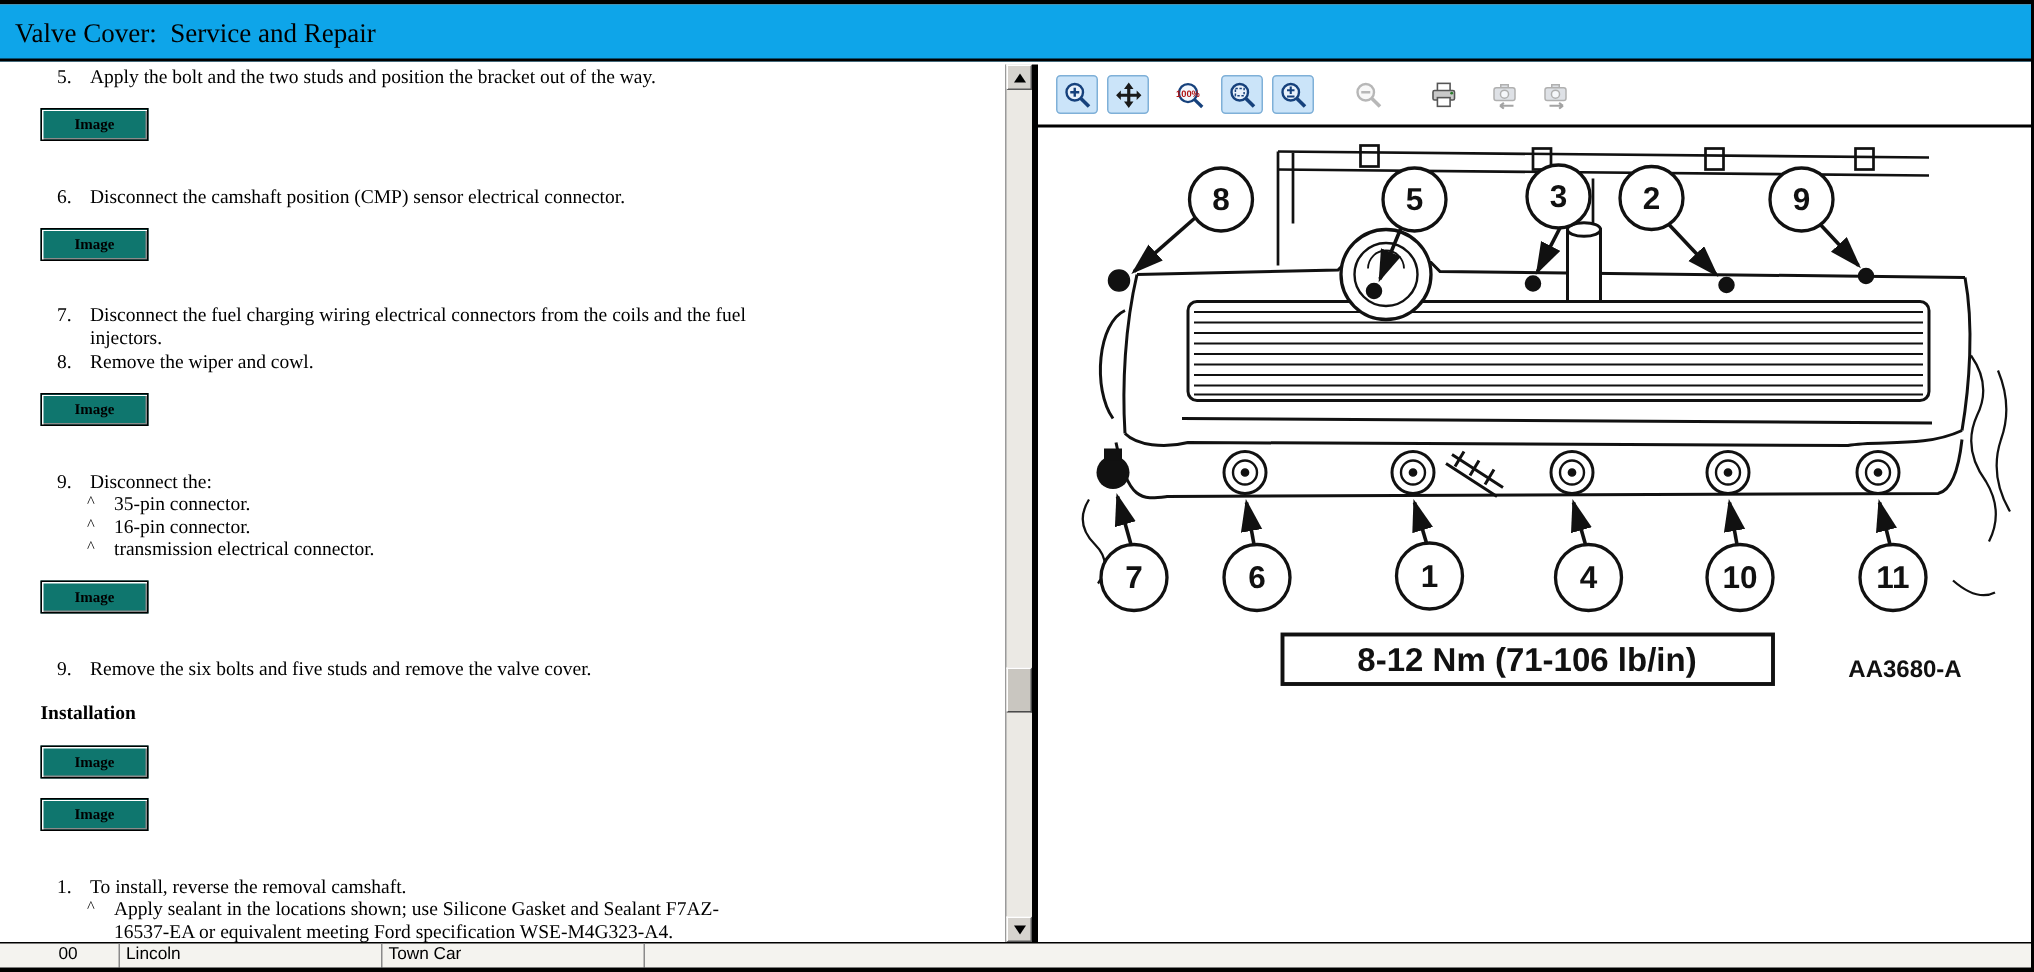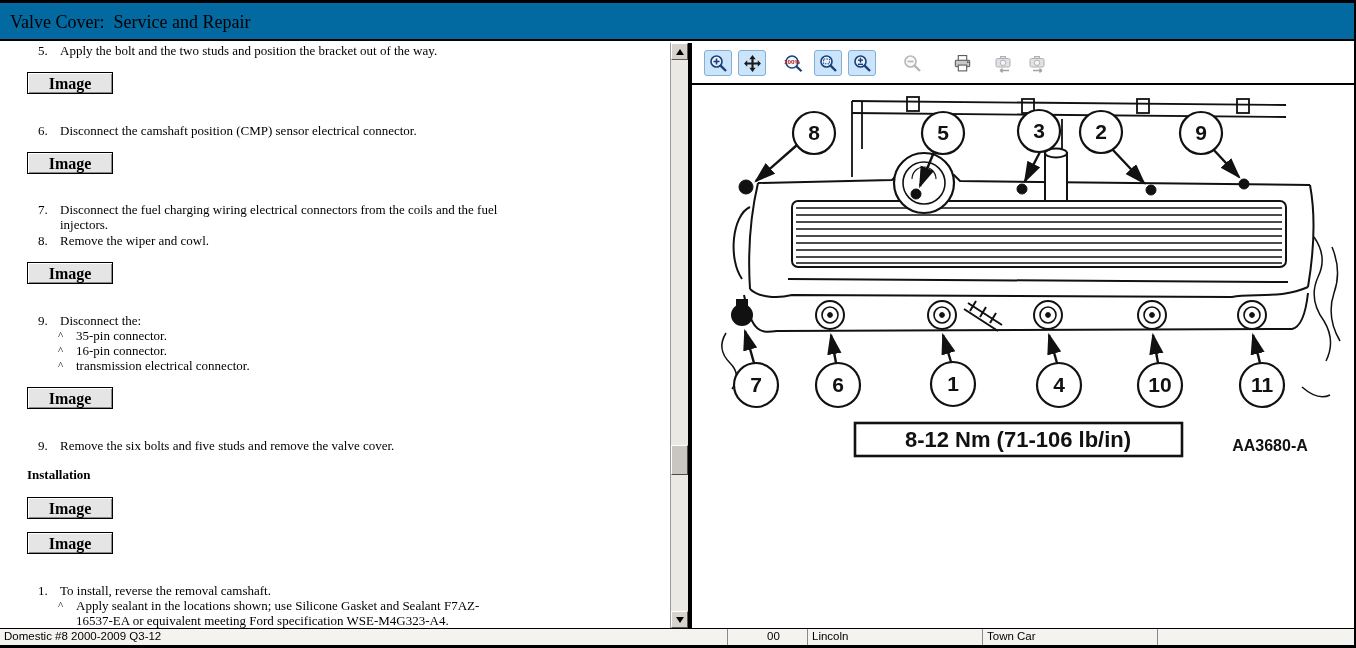--- a/index.html
+++ b/index.html
@@ -11,21 +11,21 @@
     color: #000;
     overflow: hidden;
   }
   .edge-top    { position:absolute; top:0; left:0; width:100%; height:3px; background:#000; }
   .edge-bottom { position:absolute; bottom:0; left:0; width:100%; height:3px; background:#000; }
   .edge-right  { position:absolute; top:0; right:0; width:2px; height:100%; background:#000; }
 
   
   .titlebar {
     position:absolute; top:3px; left:0; width:100%; height:38px;
-    background:#0369a1; border-bottom:2px solid #000;
+    background:#0ea5e9; border-bottom:2px solid #000;
   }
   .titlebar h1 {
     font-size:18px; font-weight:normal; white-space:pre;
     padding:9px 0 0 10px;
   }
 
   
   .main {
     position:absolute; top:43px; left:0; right:0; bottom:20px;
     display:flex;
@@ -37,26 +37,26 @@
     font-size:13px; line-height:15px;
   }
   .step { position:absolute; left:38px; display:flex; }
   .step-num { width:22px; flex:none; }
   .step-text { width:460px; }
   .sub { position:absolute; left:58px; display:flex; }
   .sub-bullet { width:18px; flex:none; font-size:11px; }
   .sub-text { width:430px; }
   .doc-heading { position:absolute; left:27px; font-weight:bold; font-size:13px; }
   .img-btn {
-    position:absolute; left:27px; width:86px; height:22px;
-    background:#e5e5e5;
+    position:absolute; left:27px; width:72px; height:22px;
+    background:#0f766e;
     border:1px solid #000;
     box-shadow: inset 1px 1px 0 #ffffff, inset -1px -1px 0 #8a8a8a;
     font-family:"Liberation Serif", serif;
-    font-weight:bold; font-size:16px; line-height:19px; text-align:center;
+    font-weight:bold; font-size:10px; line-height:19px; text-align:center;
     cursor:pointer;
   }
 
   
   .scrollbar {
     position:relative; width:18px; background:#ebe9e4;
     border-left:1px solid #9a9a9a;
   }
   .sb-btn {
     position:absolute; left:0; width:17px; height:17px;
@@ -447,20 +447,19 @@
           <text class="torque" x="326" y="360">8-12 Nm (71-106 lb/in)</text>
         </g>
 
         <text class="figid" x="578" y="364">AA3680-A</text>
       </svg>
     </div>
   </div>
 </div>
 
 <div class="statusbar">
-  <div class="status-cell sc-0">Domestic #8 2000-2009 Q3-12</div>
   <div class="status-cell sc-1">00</div>
   <div class="status-cell sc-2">Lincoln</div>
   <div class="status-cell sc-3">Town Car</div>
 </div>
 
 <div class="edge-bottom"></div>
 <div class="edge-right"></div>
 
 </body></html>

